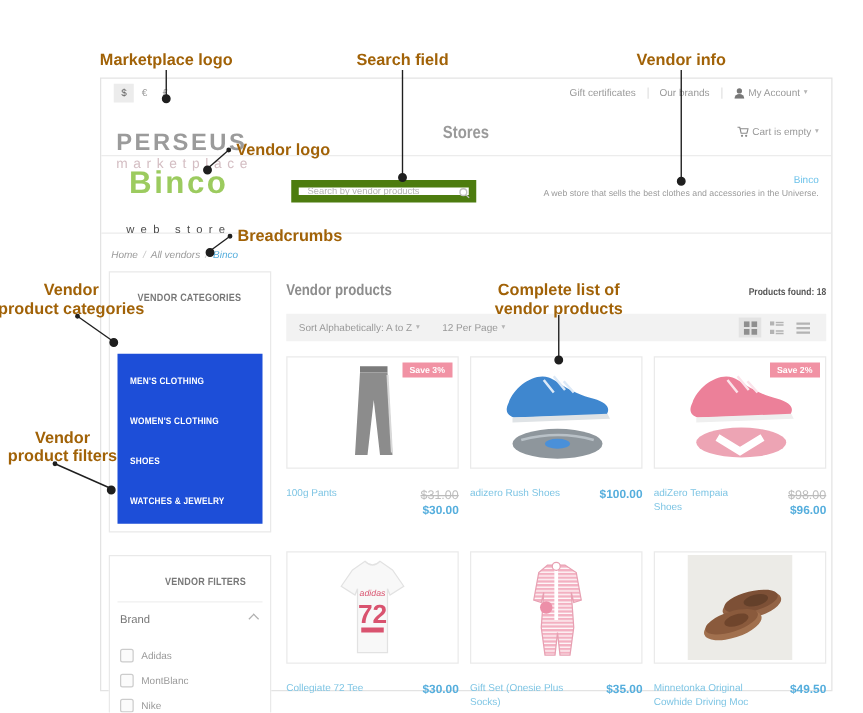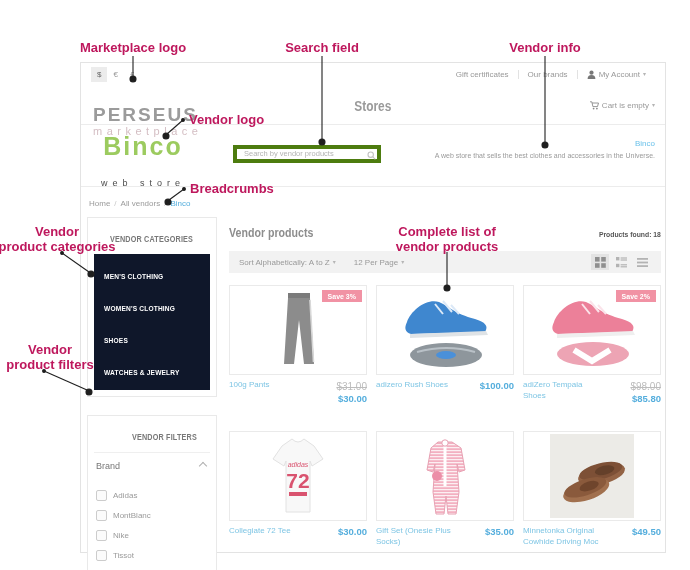--- a/index.html
+++ b/index.html
@@ -1,20 +1,20 @@
 <!DOCTYPE html>
 <html><head>
 <meta charset="utf-8">
 <style>
   html,body{margin:0;padding:0;background:#fff;}
   body{position:relative;width:690px;height:570px;overflow:hidden;
        font-family:"Liberation Sans",sans-serif;-webkit-font-smoothing:antialiased;}
 
   
-  .ann{position:absolute;font-size:13px;font-weight:600;color:#be185d;
+  .ann{position:absolute;font-size:13px;font-weight:600;color:#a16207;
        text-align:center;line-height:1.18;white-space:nowrap;z-index:60;}
   .overlay{position:absolute;left:0;top:0;z-index:55;pointer-events:none;}
 
   
   .page{position:absolute;left:80px;top:62px;width:586px;height:491px;
         border:1px solid #e3e3e3;background:#fff;box-sizing:border-box;}
 
   
   .utilbar{position:absolute;left:0;right:0;top:0;height:22px;display:flex;
            align-items:center;justify-content:space-between;padding:0 10px;
@@ -35,43 +35,43 @@
   .stores{position:absolute;left:0;right:0;top:12px;text-align:center;}
   .stores span{display:inline-block;transform:scaleX(.85);font-size:14px;font-weight:bold;color:#9a9a9a;}
   .cartlink{position:absolute;right:10px;top:15px;font-size:8px;color:#999;display:flex;align-items:center;gap:3px;}
 
   
   .vendrow{position:absolute;left:0;right:0;top:62px;height:61px;border-bottom:1px solid #ececec;}
   .blogo{position:absolute;left:20px;top:9px;text-align:center;}
   .bname{font-size:25px;font-weight:bold;color:#9ccb5f;letter-spacing:2px;line-height:1;}
   .bsub{font-size:9px;color:#4c4c4c;letter-spacing:5px;margin-top:19px;}
   .search{position:absolute;left:152px;top:17px;width:148px;height:18px;}
-  .search input{width:100%;height:18px;box-sizing:border-box;border:4px solid #4d7c0f;
+  .search input{width:100%;height:18px;box-sizing:border-box;border:6px solid #4d7c0f;
                 font-size:7.5px;color:#777;padding:0 18px 0 7px;outline:none;
                 font-family:"Liberation Sans",sans-serif;}
   .search input::placeholder{color:#b3b3b3;}
   .mag{position:absolute;right:5px;top:4px;}
   .vinfo{position:absolute;right:10px;top:14px;text-align:right;}
   .vlink{font-size:8px;color:#6cc2ea;}
   .vdesc{font-size:7px;color:#9a9a9a;margin-top:4px;white-space:nowrap;}
 
   
   .crumbs{position:absolute;left:8px;top:136px;font-size:8px;color:#9a9a9a;
-          display:flex;gap:4px;align-items:center;}
+          display:flex;gap:4px;align-items:center;font-style:italic;}
   .crumb{color:#9a9a9a;}
   .crumbsep{color:#c6c6c6;}
   .crumb.cur{color:#55aedd;}
 
   
   .sidebar{position:absolute;left:6px;top:154px;width:130px;}
   .sbox{border:1px solid #e9e9e9;background:#fff;padding:6px;box-sizing:border-box;}
   .boxtitle{padding:4px 2px 8px;text-align:right;}
   .boxtitle span{display:inline-block;transform:scaleX(.85);transform-origin:0 50%;
                  font-size:8.5px;font-weight:bold;color:#787878;letter-spacing:.2px;}
-  .catlist{background:#0f172a;padding:4px 0;}
+  .catlist{background:#1d4ed8;padding:4px 0;margin-top:29px;}
   .catitem{padding:7px 10px;}
   .catitem span{display:inline-block;transform:scaleX(.88);transform-origin:0 50%;
                 font-size:7.5px;font-weight:bold;color:#fff;letter-spacing:.2px;}
   .filterbox{margin-top:18px;}
   .fsec-h{display:flex;justify-content:space-between;align-items:center;
           padding:8px 2px;border-top:1px solid #efefef;font-size:9px;color:#777;}
   .chev{width:5px;height:5px;border-top:1px solid #b0b0b0;border-right:1px solid #b0b0b0;
         transform:rotate(-45deg);margin-right:2px;}
   .checks{padding:2px 2px 8px;}
   .checkrow{display:flex;align-items:center;gap:6px;font-size:8px;color:#9a9a9a;margin:9px 0;}
@@ -88,21 +88,21 @@
            padding:0 10px;font-size:8px;color:#999;gap:18px;}
   .sortsel{display:flex;align-items:center;gap:3px;}
   .viewicons{margin-left:auto;display:flex;gap:3px;align-items:center;}
   .vicon{width:18px;height:16px;display:flex;align-items:center;justify-content:center;}
   .vicon.active{background:#e3e3e3;}
   .grid{display:grid;grid-template-columns:repeat(3,138px);column-gap:9px;row-gap:26px;margin-top:12px;}
   .pimg{position:relative;height:88px;border:1px solid #eaeaea;background:#fff;
         display:flex;align-items:center;justify-content:center;overflow:hidden;}
   .badge{position:absolute;top:4px;right:4px;background:#f192a4;color:#fff;
          font-size:7px;font-weight:bold;padding:2.5px 6px;}
-  .caption{display:flex;justify-content:space-between;margin-top:5px;gap:6px;}
+  .caption{display:flex;justify-content:space-between;margin-top:15px;gap:6px;}
   .pname{font-size:8px;color:#7ec5e4;line-height:1.35;max-width:80px;}
   .pprices{text-align:right;line-height:1.3;flex:0 0 auto;}
   .oldp{font-size:10px;color:#bcbcbc;text-decoration:line-through;}
   .newp{font-size:9.5px;font-weight:bold;color:#55aedd;}
 </style>
 </head>
 <body>
 
 <div class="ann" style="left:133px;top:40px;transform:translateX(-50%)">Marketplace logo</div>
 <div class="ann" style="left:322px;top:40px;transform:translateX(-50%)">Search field</div>
@@ -353,21 +353,21 @@
             <path d="M13,46 L89,43 l2,4 -78,3 z" fill="#efefef"></path>
             <ellipse cx="49" cy="66" rx="36" ry="12" fill="#eda4b4"></ellipse>
             <path d="M30,62 l18,11 18,-11" stroke="#fff" stroke-width="6" fill="none"></path>
           </svg>
           <span class="badge">Save 2%</span>
         </div>
         <div class="caption">
           <span class="pname">adiZero Tempaia Shoes</span>
           <span class="pprices">
             <div class="oldp">$98.00</div>
-            <div class="newp">$85.80</div>
+            <div class="newp">$96.00</div>
           </span>
         </div>
       </div>
 
       <div class="pcell">
         <div class="pimg">
           <svg width="84" height="84" viewBox="0 0 84 84">
             <path d="M26,12 L36,5 q6,6 12,0 L58,12 l9,13 -11,7 -2,-5 v51 H30 V27 l-2,5 -11,-7 z" fill="#f8f8f8" stroke="#e2e2e2"></path>
             <text x="42" y="33" font-size="7" font-style="italic" fill="#d9536f" text-anchor="middle" font-family="Liberation Sans, sans-serif">adidas</text>
             <text x="42" y="54" font-size="21" font-weight="bold" fill="#d9536f" text-anchor="middle" font-family="Liberation Sans, sans-serif">72</text>

